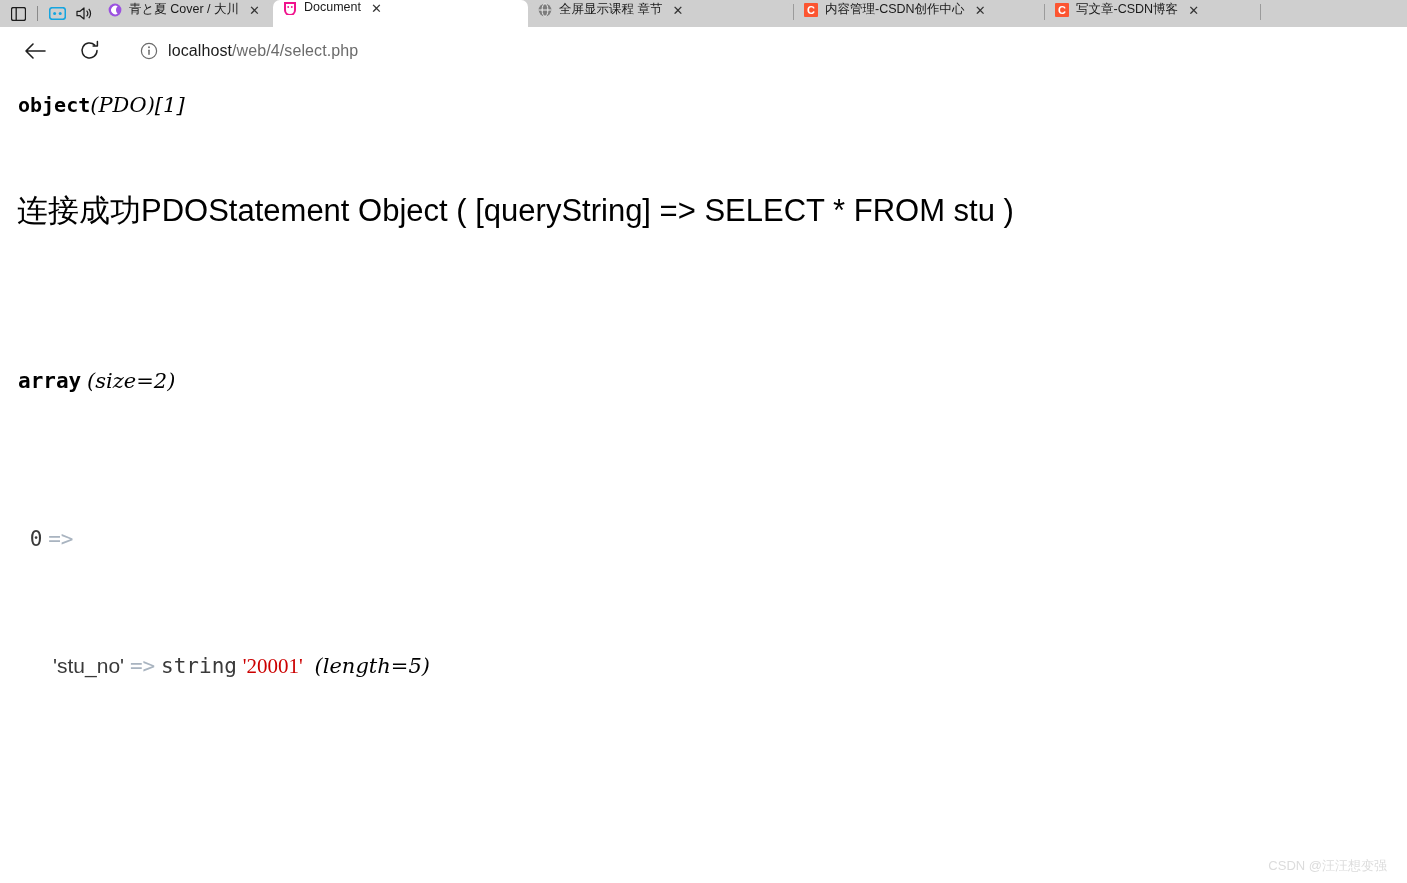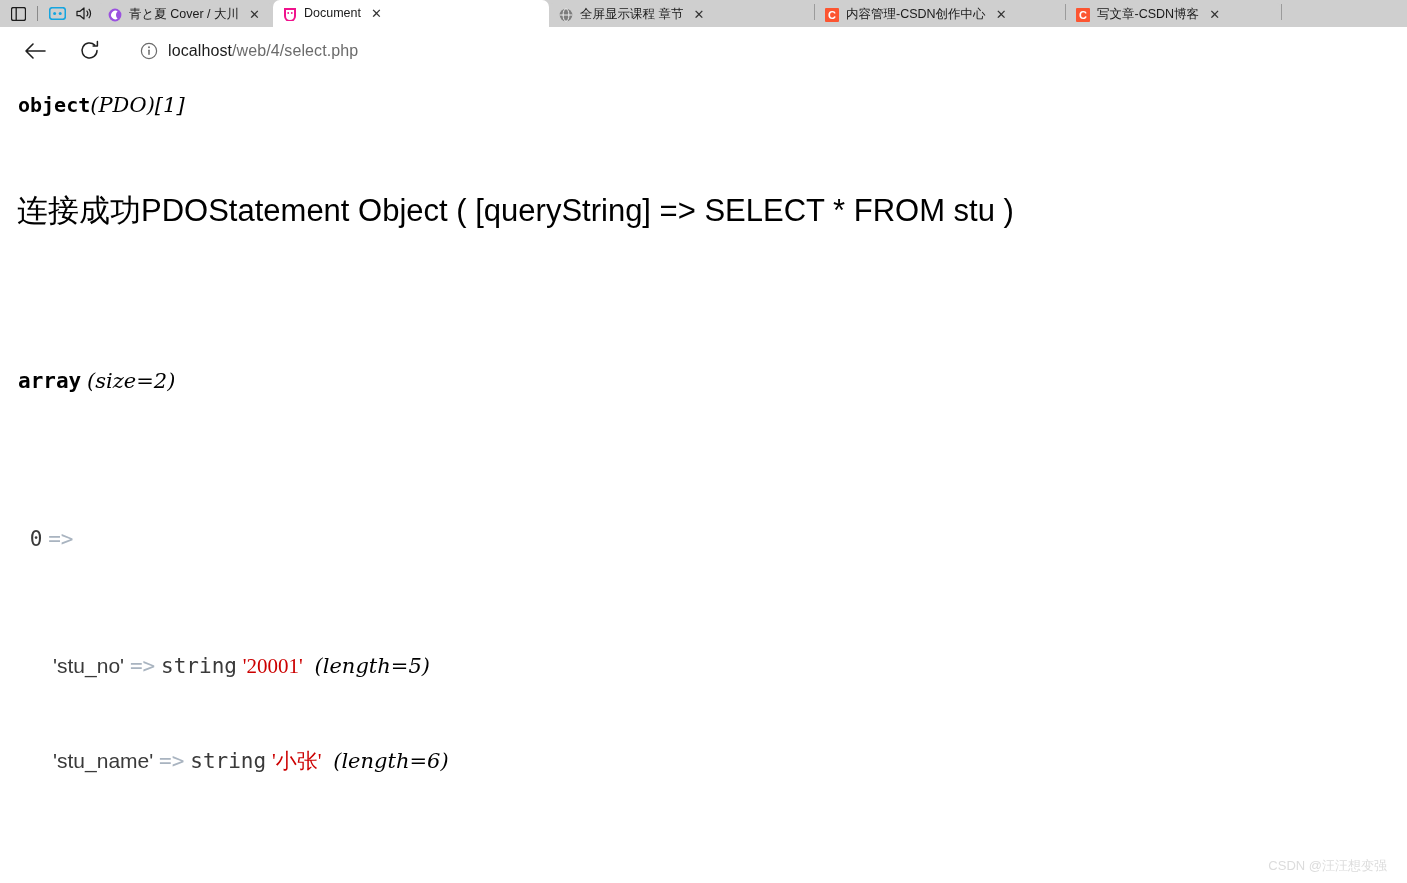--- a/index.html
+++ b/index.html
@@ -21,21 +21,21 @@
   .syswin {
     display: flex; align-items: center; height: 27px;
     padding: 0 4px 0 8px; gap: 7px;
   }
   .ico-box { width: 20px; height: 18px; display: inline-flex; align-items: center; justify-content: center; }
   .vsep { width: 1px; height: 15px; background: #8a8a8a; margin: 0 2px; }
 
   .tab {
     position: relative;
     height: 25px;
-    display: flex; align-items: center;
+    display: flex; align-items: flex-start;
     padding: 0 4px 0 9px;
     gap: 7px;
     font-size: 12.5px;
     color: #1a1a1a;
     border-top-left-radius: 7px; border-top-right-radius: 7px;
     box-sizing: border-box;
     background: #cfcfcf;
     flex: 0 0 auto;
   }
   .tab.active { background: #ffffff; height: 27px; }
@@ -157,21 +157,21 @@
       <span class="favicon">
         <svg width="14" height="14" viewBox="0 0 14 14">
             <circle cx="7" cy="7" r="6.4" fill="#9b51e0"></circle>
             <path d="M9.6 3.3A4.3 4.3 0 1 0 9.6 10.7 5 5 0 0 1 9.6 3.3z" fill="#fff"></path>
           </svg>
       </span>
       <span class="tablabel">青と夏 Cover / 大川</span>
       <span class="tabclose">✕</span>
     </div>
 
-    <div class="tab active" style="width:276px;">
+    <div class="tab active" style="width:255px;">
       <span class="favicon">
         <svg width="14" height="14" viewBox="0 0 14 14">
             <path d="M2 2h10v7a5 5 0 0 1-10 0z" fill="none" stroke="#f0128c" stroke-width="2"></path>
             <circle cx="5.2" cy="6" r="0.9" fill="#f0128c"></circle>
             <circle cx="8.8" cy="6" r="0.9" fill="#f0128c"></circle>
           </svg>
       </span>
       <span class="tablabel">Document</span>
       <span class="tabclose">✕</span>
     </div>
@@ -246,21 +246,20 @@
 
     <div class="dump">
 
       
       <div class="row"><span class="kw">array</span><span> </span><span class="meta">(size=2)</span></div>
 
       
       <div class="row"><span>  </span><span class="idx">0</span><span> </span><span class="arrow">=&gt;</span></div>
 
       <div class="row"><span>      </span><span class="key">'stu_no'</span><span> </span><span class="arrow">=&gt;</span><span> </span><span class="type">string</span><span> </span><span class="val">'20001'</span><span>  </span><span class="meta">(length=5)</span></div>
-      <div class="row"><span>      </span><span class="key">'stu_name'</span><span> </span><span class="arrow">=&gt;</span><span> </span><span class="type">string</span><span> </span><span class="val">'小张'</span><span>  </span><span class="meta">(length=6)</span></div>
       
       
       
       
 
       
       
       
 
       

